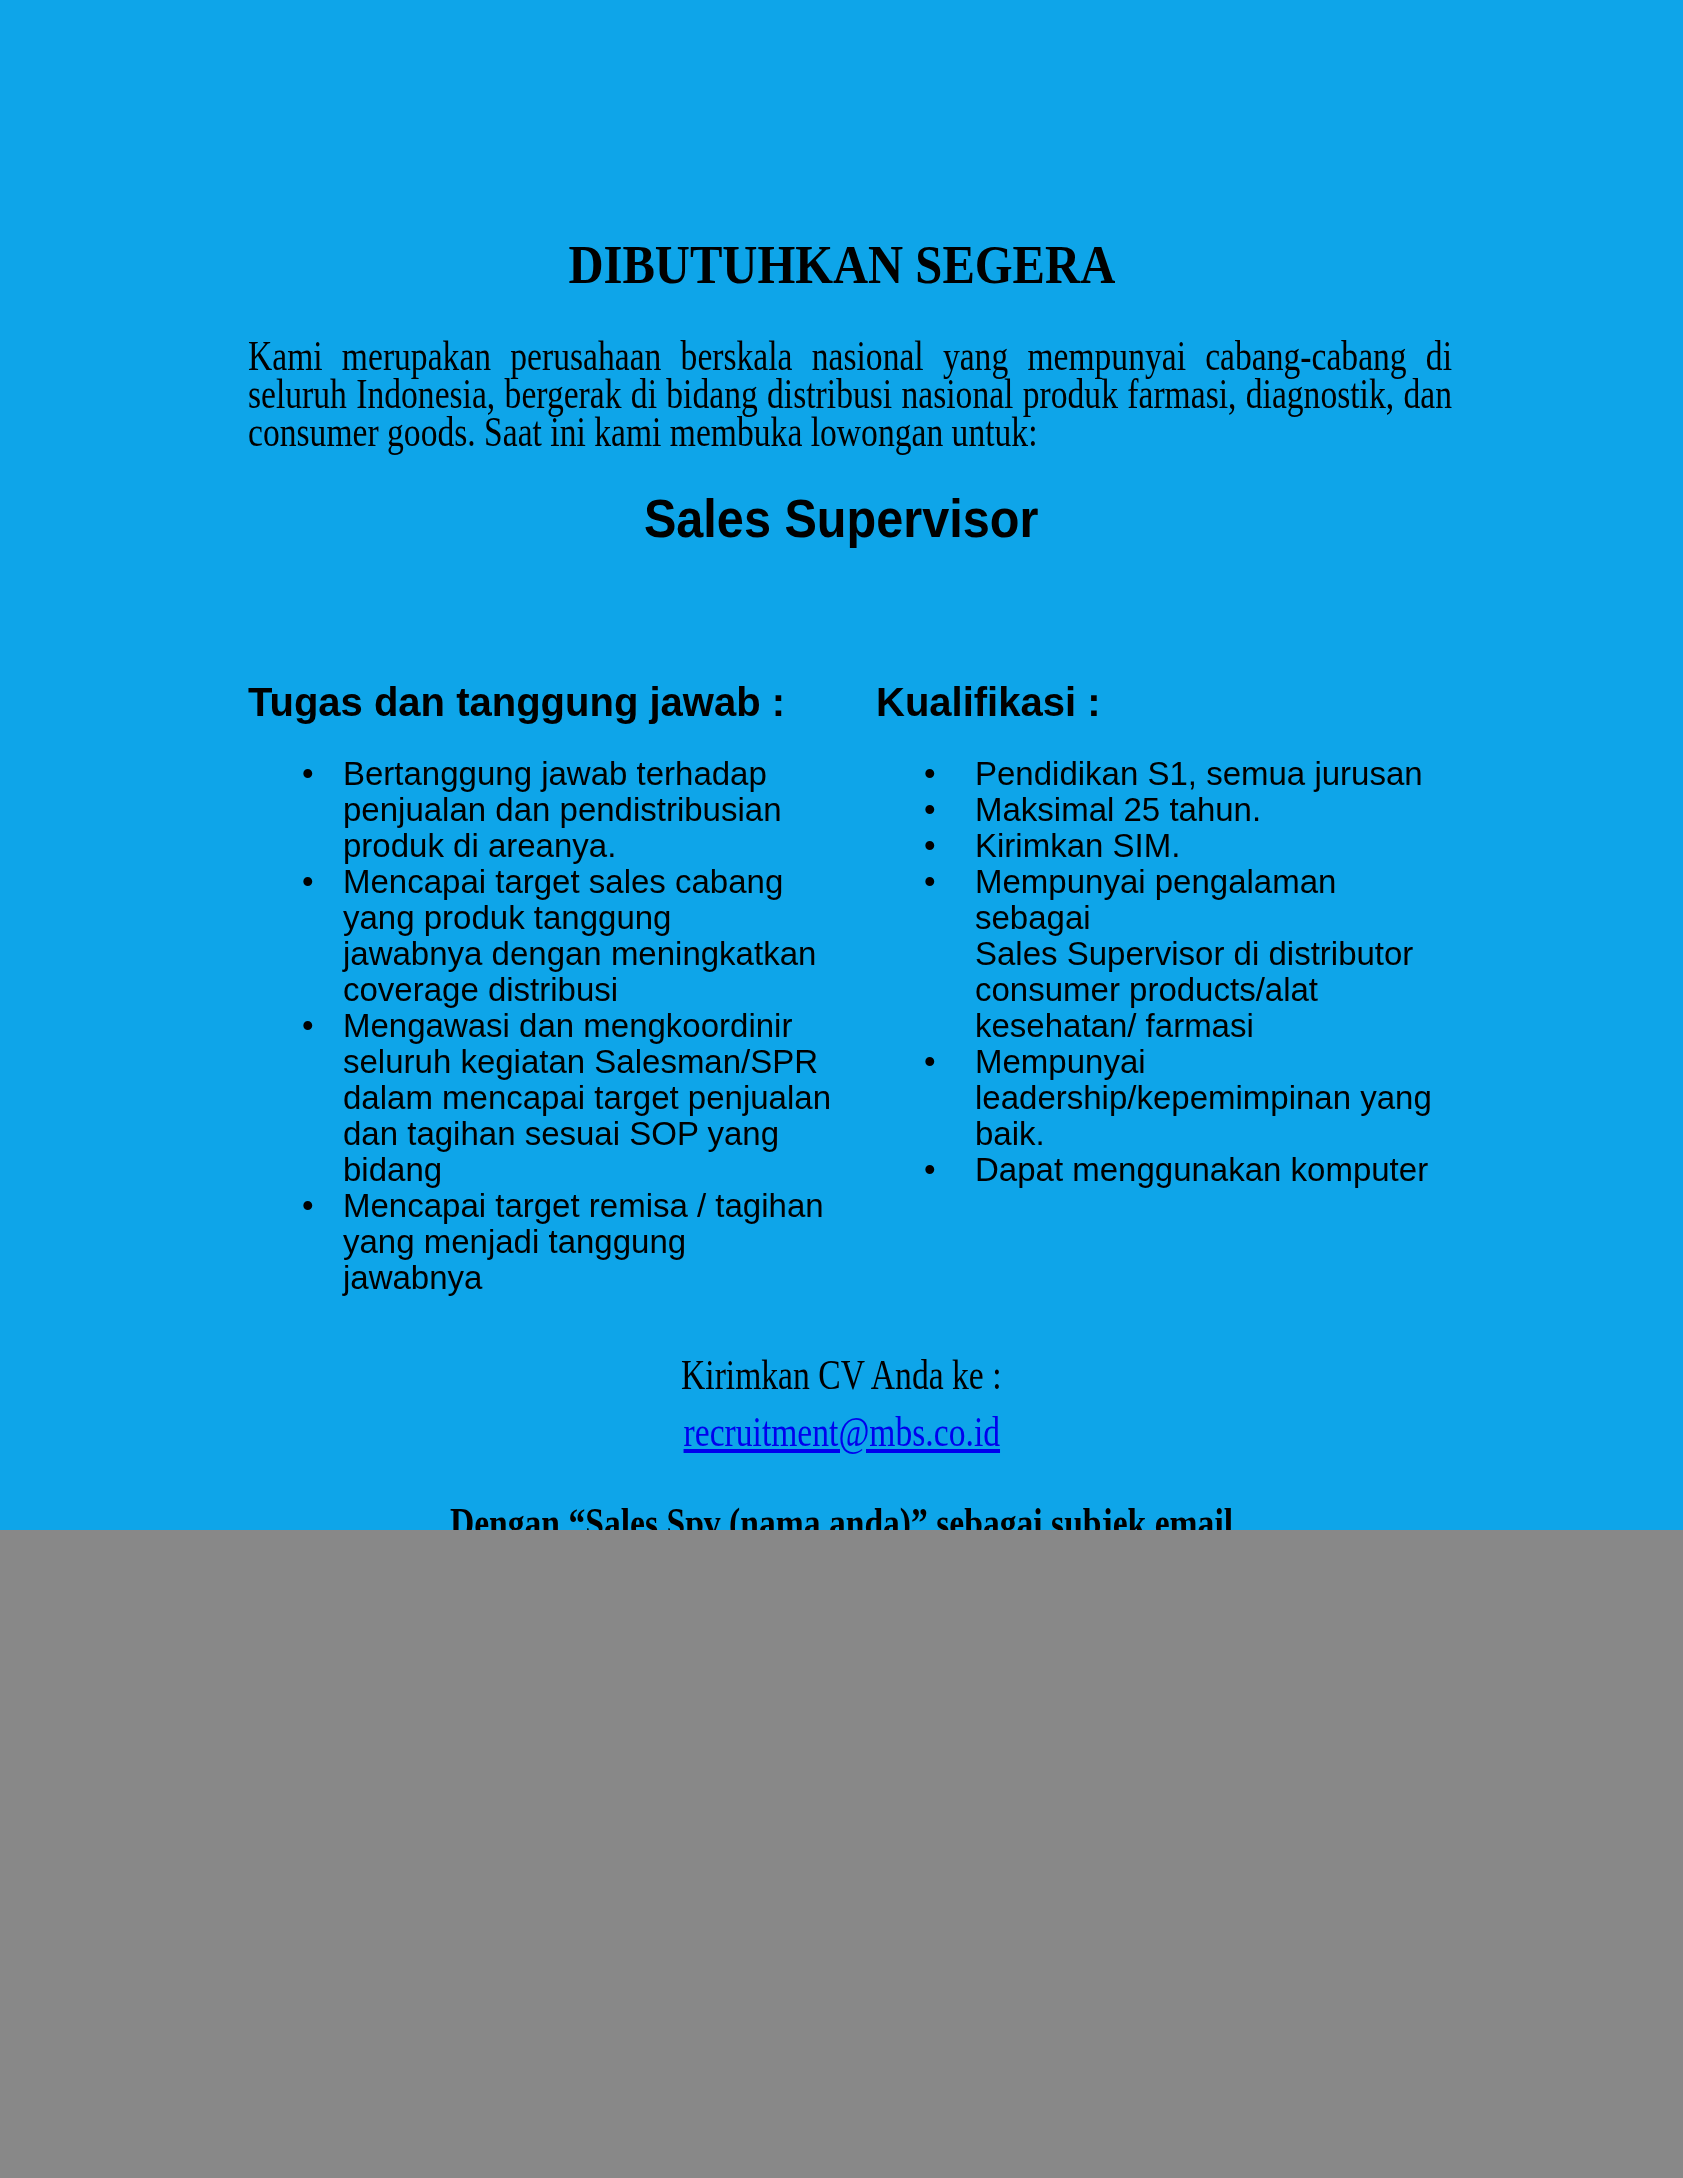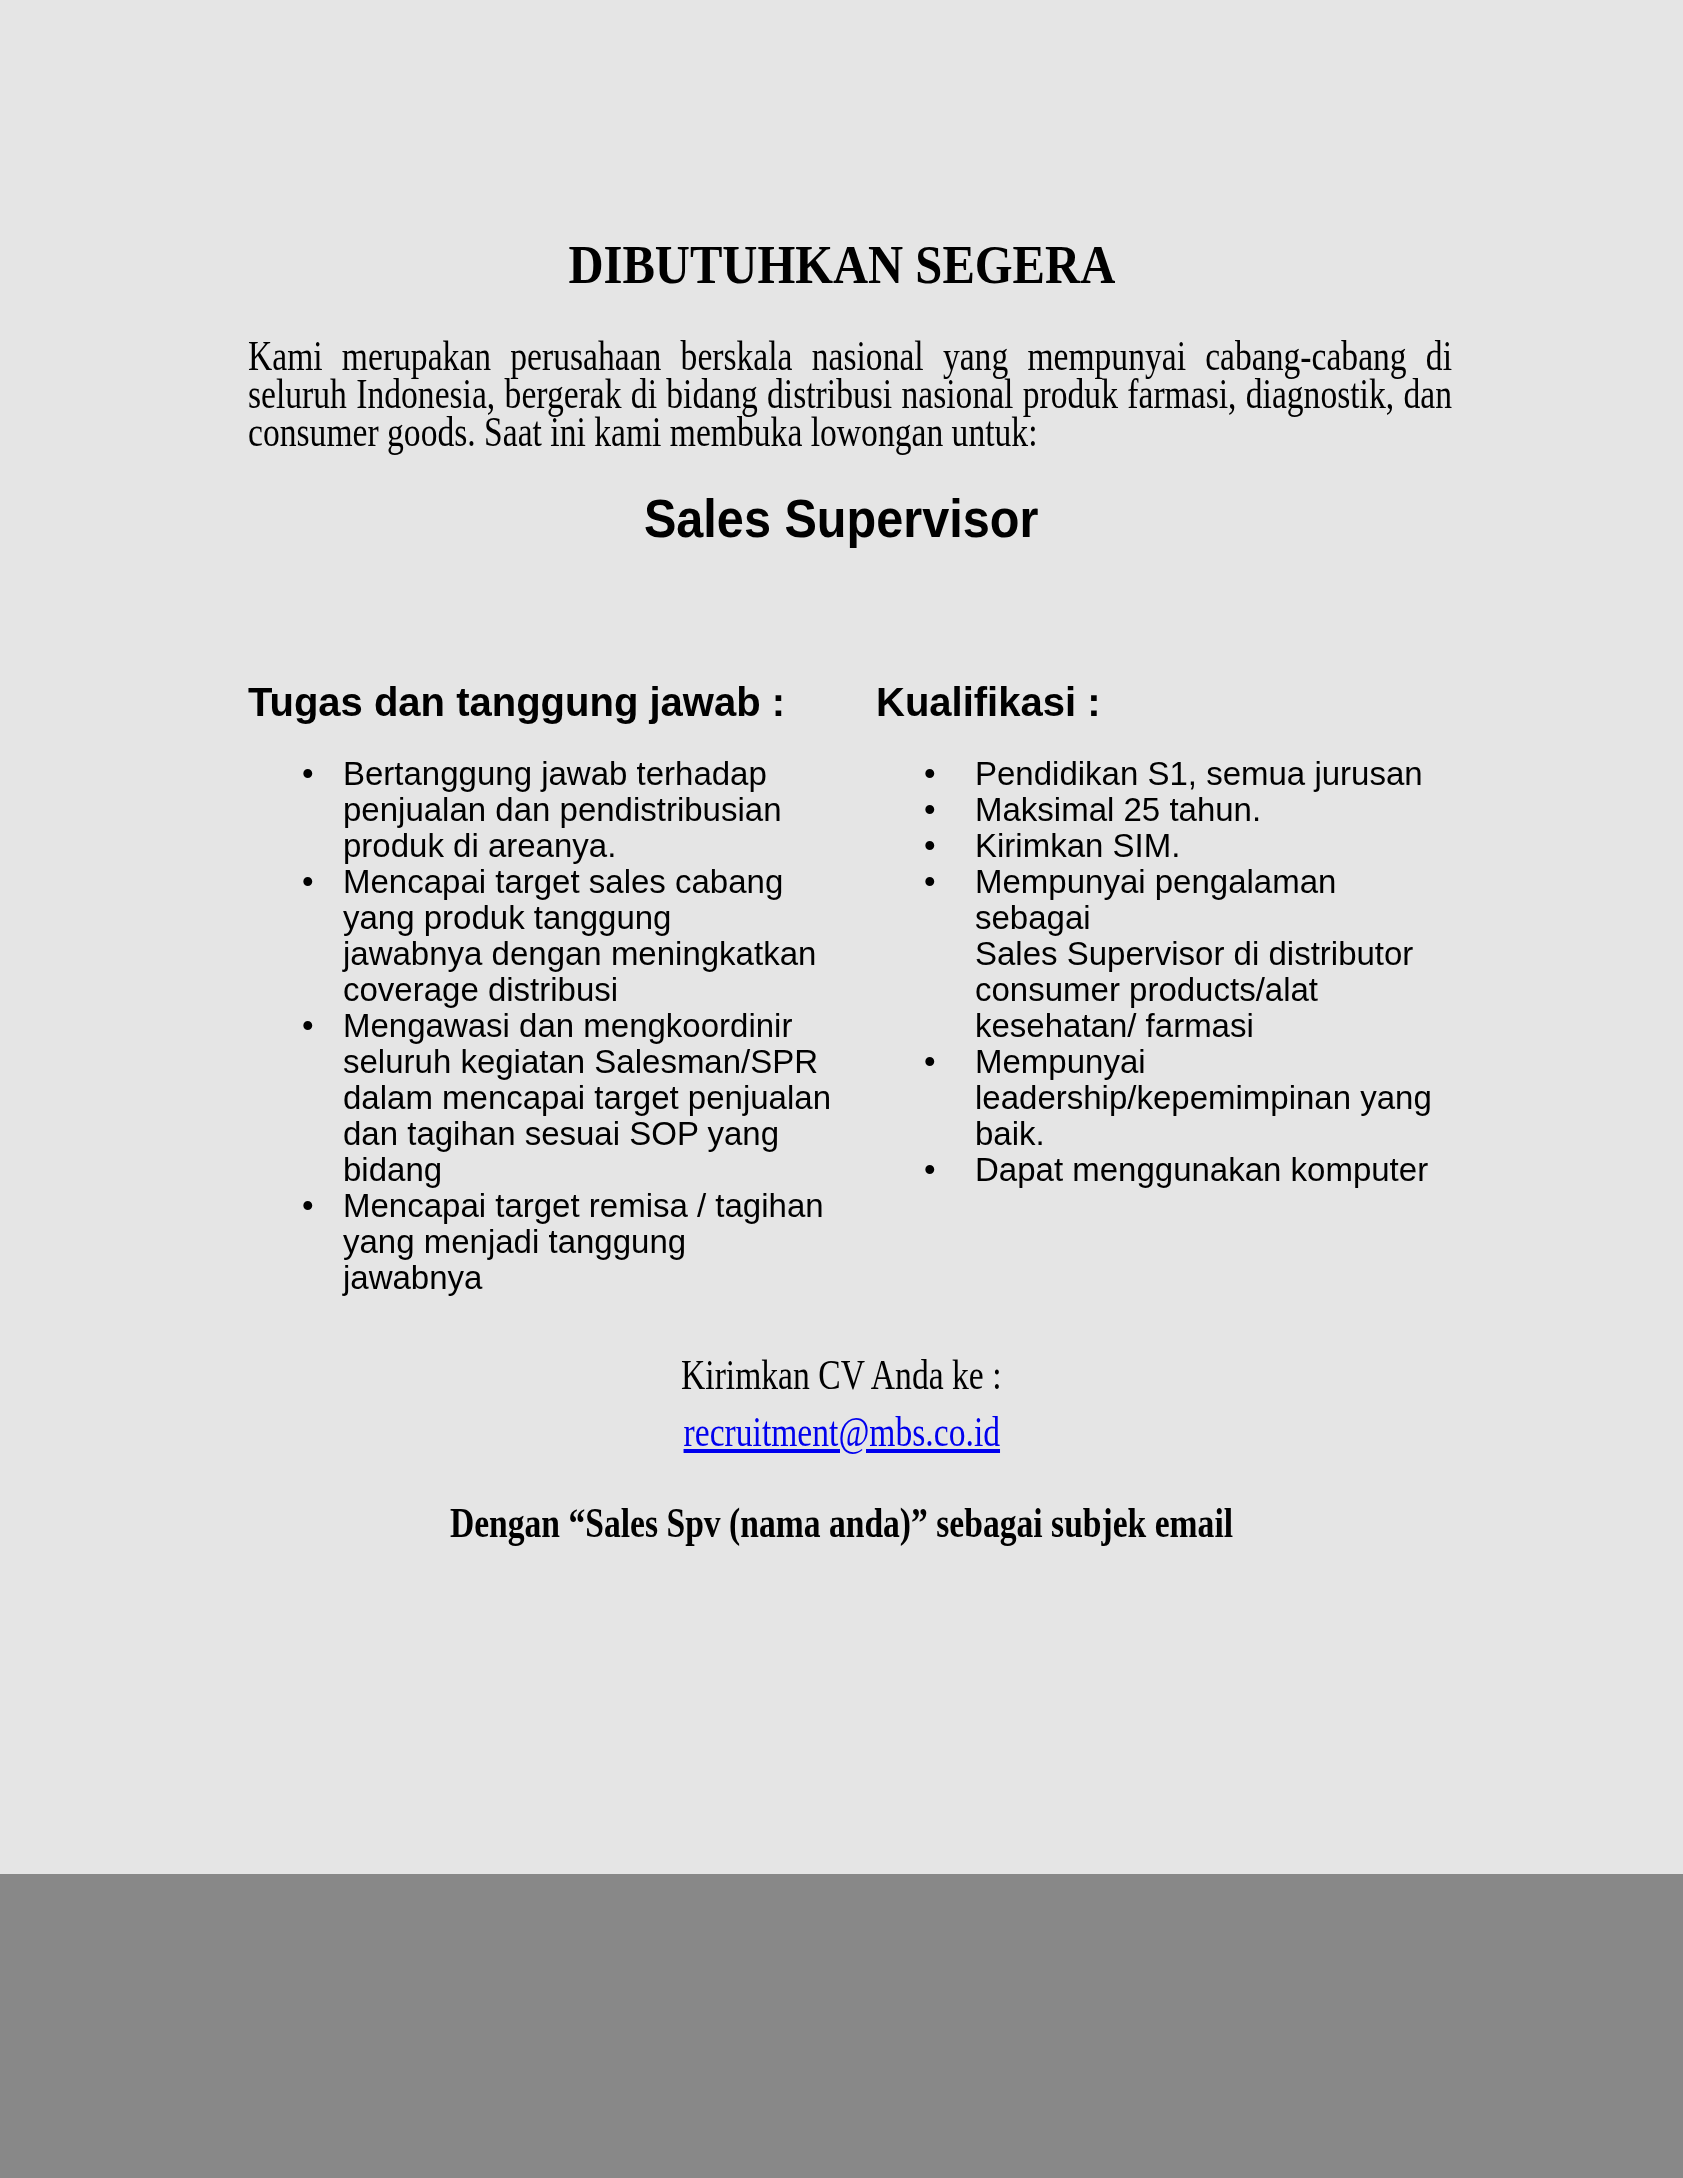--- a/index.html
+++ b/index.html
@@ -1,19 +1,19 @@
 <!DOCTYPE html>
 <html><head>
 <meta charset="utf-8">
 <style>
   html,body { margin:0; padding:0; background:#888; }
   .page {
     position:relative;
-    width:1683px; height:1874px;
-    background:#e5e5e5;
+    width:1683px; height:1530px;
+    background:#0ea5e9;
     color:#000000;
     overflow:hidden;
     margin:0 auto;
   }
   
   .headline-wrap {
     position:absolute; top:236px; left:0; width:1683px;
     text-align:center;
   }
   .headline {

